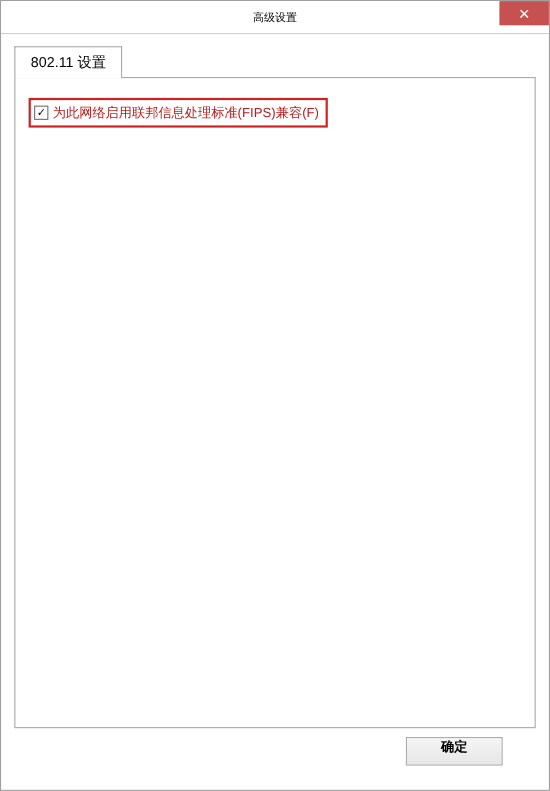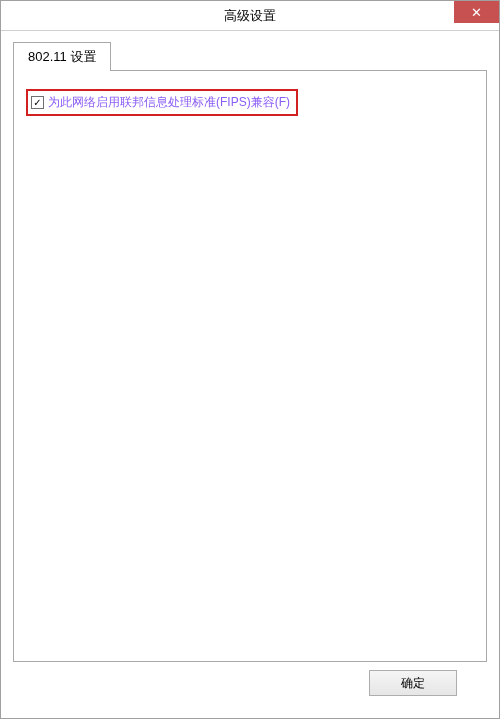--- a/index.html
+++ b/index.html
@@ -27,21 +27,21 @@
       height: 30px;
       background: #fff;
       border-bottom: 1px solid #d0d0d0;
       display: flex;
       align-items: center;
       position: relative;
     }
     .titlebar-title {
       flex: 1;
       text-align: center;
-      font-size: 13px;
+      font-size: 10px;
       color: #000;
     }
     .close-btn {
       width: 45px;
       height: 22px;
       background: #c75050;
       color: #fff;
       display: flex;
       align-items: center;
       justify-content: center;
@@ -108,41 +108,42 @@
       display: inline-flex;
       align-items: center;
       justify-content: center;
       font-size: 10px;
       line-height: 1;
       color: #000;
       cursor: pointer;
     }
     .checkbox-label {
       font-size: 12px;
-      color: #8b5cf6;
+      color: #b91c1c;
       white-space: nowrap;
     }
     .button-row {
       display: flex;
       justify-content: flex-end;
       padding: 8px 30px 12px 0;
       gap: 8px;
     }
     .btn {
       min-width: 88px;
       height: 26px;
       border: 1px solid #adadad;
       background: linear-gradient(#f5f5f5, #e6e6e6);
       font-size: 12px;
       color: #000;
       display: flex;
-      align-items: center;
+      align-items: flex-start;
       justify-content: center;
       cursor: pointer;
       padding: 0 20px;
+      font-weight: bold;
     }
   </style>
 </head>
 <body>
 
 <div class="window">
   <div class="titlebar">
     <div class="titlebar-title">高级设置</div>
     <div class="close-btn">
       <span>✕</span>

